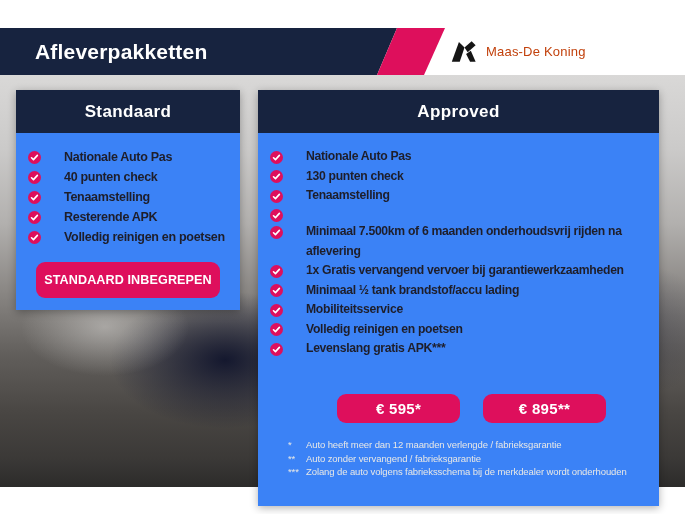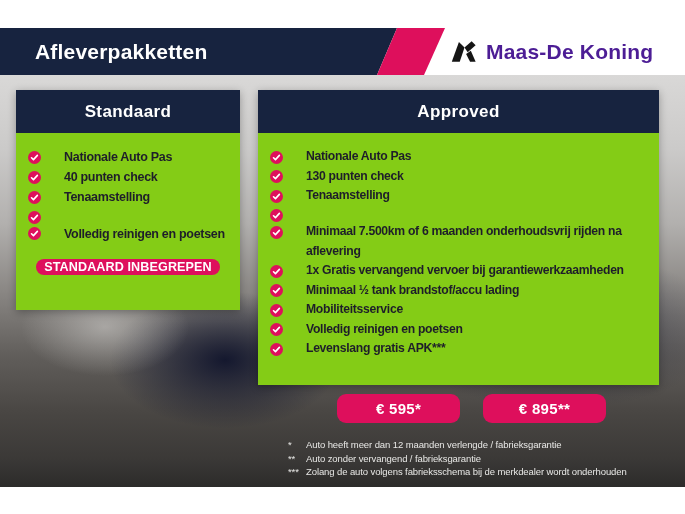--- a/index.html
+++ b/index.html
@@ -9,54 +9,54 @@
   
   .topbar { position:absolute; top:28px; left:0; width:685px; height:47px; z-index:3; }
   .bar-navy { position:absolute; left:0; top:0; width:397px; height:47px; background:#17233F;
               -webkit-clip-path:polygon(0 0,100% 0,377px 100%,0 100%); clip-path:polygon(0 0,100% 0,377px 100%,0 100%); }
   .bar-pink { position:absolute; left:377px; top:0; width:68px; height:47px; background:#DE0F5C;
               -webkit-clip-path:polygon(20px 0,68px 0,47px 100%,0 100%); clip-path:polygon(20px 0,68px 0,47px 100%,0 100%); }
   .page-title { position:absolute; left:35px; top:0; height:47px; display:flex; align-items:center;
                 color:#ffffff; font-size:21px; font-weight:bold; letter-spacing:0.2px; z-index:4; }
   .brand { position:absolute; left:451px; top:0; height:47px; display:flex; align-items:center; gap:8px; z-index:4; }
   .brand svg { display:block; }
-  .brand-text { color:#4c1d95; font-size:21px; font-weight:bold; letter-spacing:0.2px; }
+  .brand-text { color:#c2410c; font-size:13px; font-weight:normal; letter-spacing:0.2px; }
 
   
   .photo-bg { position:absolute; top:75px; left:0; width:685px; height:412px; z-index:0;
     background:
       radial-gradient(120px 70px at 105px 252px, rgba(212,210,207,0.55), rgba(212,210,207,0) 70%),
       radial-gradient(160px 95px at 225px 285px, rgba(16,20,44,0.95), rgba(16,20,44,0) 72%),
       radial-gradient(230px 110px at 560px 255px, rgba(22,26,50,0.5), rgba(22,26,50,0) 72%),
       linear-gradient(180deg,#d9d8d7 0%, #cbcac9 18%, #b2b0ae 36%, #8b8885 52%, #615e5b 68%, #494643 82%, #3b3937 93%, #2c2b2a 100%);
   }
 
   
-  .card { position:absolute; background:#84cc16; box-shadow:0 2px 8px rgba(0,0,0,0.3); z-index:2; }
+  .card { position:absolute; background:#3b82f6; box-shadow:0 2px 8px rgba(0,0,0,0.3); z-index:2; }
   .card-standaard { left:16px; top:90px; width:224px; height:220px; }
-  .card-approved  { left:258px; top:90px; width:401px; height:295px; }
+  .card-approved  { left:258px; top:90px; width:401px; height:416px; }
   .card-header { height:43px; background:#17233F; display:flex; align-items:center; justify-content:center;
                  color:#ffffff; font-size:17px; font-weight:bold; letter-spacing:0.4px; }
 
   ul.items { list-style:none; }
   .card-standaard ul.items { padding:14px 6px 0 12px; }
   .card-approved  ul.items { padding:14px 4px 0 12px; }
   li.item { display:flex; align-items:flex-start; gap:23px; }
   .card-standaard li.item { line-height:20px; }
   .card-approved  li.item { line-height:19.5px; }
   .check { flex:0 0 13px; width:13px; height:13px; margin-top:3.5px; }
   .check svg { display:block; width:13px; height:13px; }
   .item-text { font-weight:bold; color:#1E1E2A; }
   .card-standaard .item-text { font-size:12.5px; letter-spacing:-0.3px; }
   .card-approved  .item-text { font-size:12.2px; letter-spacing:-0.3px; }
   .card-approved li.item:nth-child(5) .item-text { max-width:322px; }
 
   .btn { background:#DE0F5C; color:#ffffff; font-weight:bold; display:flex; align-items:center; justify-content:center;
          border-radius:9px; cursor:pointer; }
-  .btn-standaard { width:184px; height:16px; margin:15px auto 0 auto; font-size:12.6px; letter-spacing:0.1px; }
+  .btn-standaard { width:184px; height:36px; margin:15px auto 0 auto; font-size:12.6px; letter-spacing:0.1px; }
   .price-row { position:absolute; left:79px; top:304px; display:flex; gap:23px; }
   .btn-price { width:123px; height:29px; font-size:15px; letter-spacing:0.3px; }
 
   
   .footnotes { position:absolute; left:288px; top:438px; width:387px; z-index:2; }
   .fn { display:flex; line-height:13.5px; color:#E8E8E6; font-size:9.5px; letter-spacing:-0.1px; }
   .fn-marker { flex:0 0 18px; }
 </style>
 </head>
 <body>
@@ -111,20 +111,21 @@
           </span>
         <span class="item-text">Tenaamstelling</span>
       </li>
       <li class="item">
         <span class="check">
             <svg viewBox="0 0 24 24">
               <circle cx="12" cy="12" r="12" fill="#DE0F5C"></circle>
               <path d="M6.5 12.5l3.6 3.5 7.2-8" stroke="#fff" stroke-width="3" fill="none" stroke-linecap="round" stroke-linejoin="round"></path>
             </svg>
           </span>
+        <span class="item-text">Resterende APK</span>
       </li>
       <li class="item">
         <span class="check">
             <svg viewBox="0 0 24 24">
               <circle cx="12" cy="12" r="12" fill="#DE0F5C"></circle>
               <path d="M6.5 12.5l3.6 3.5 7.2-8" stroke="#fff" stroke-width="3" fill="none" stroke-linecap="round" stroke-linejoin="round"></path>
             </svg>
           </span>
         <span class="item-text">Volledig reinigen en poetsen</span>
       </li>

